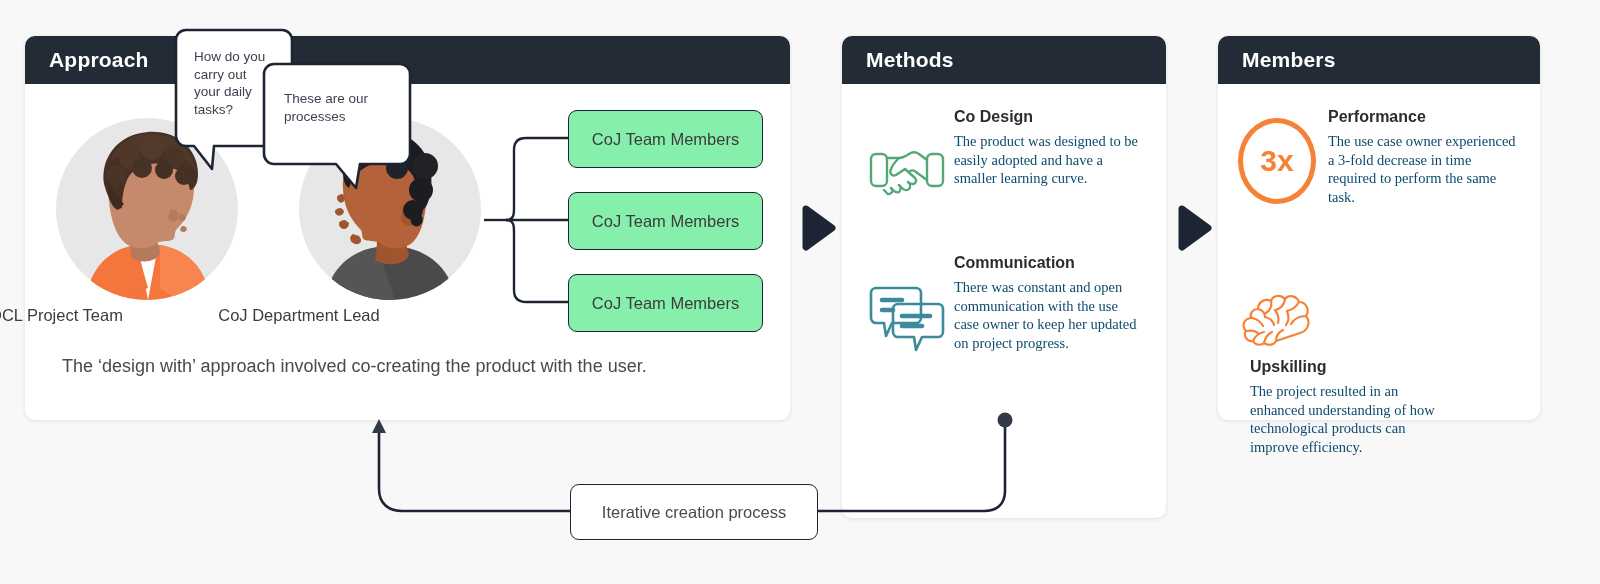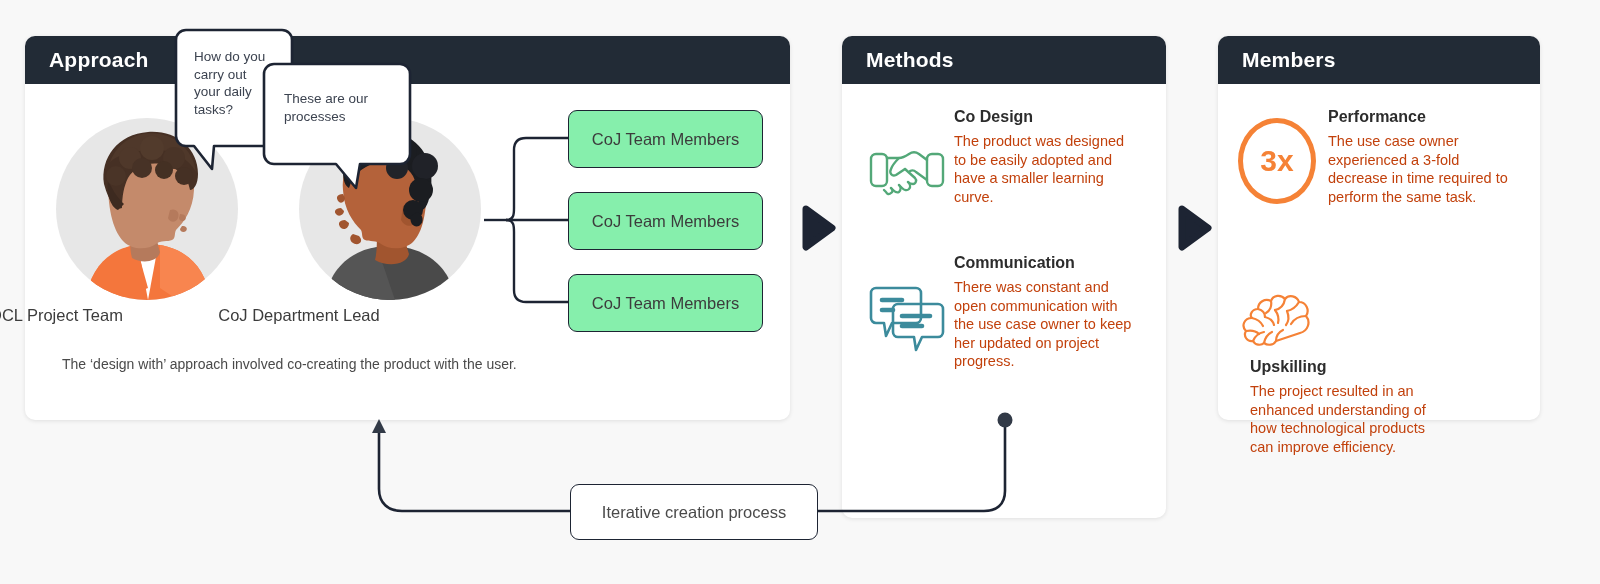--- a/index.html
+++ b/index.html
@@ -45,29 +45,29 @@
 
   
   .team-box{position:absolute;width:193px;height:56px;background:#86efac;
          border:1.6px solid #1d2433;border-radius:9px;
          display:flex;align-items:center;justify-content:center;
          font-size:16.5px;color:#3c3c3c;}
   #team-0{left:568px;top:110px;}
   #team-1{left:568px;top:192px;}
   #team-2{left:568px;top:274px;}
 
-  .caption{position:absolute;left:62px;top:356px;font-size:14px;color:#4a4a4a;}
+  .caption{position:absolute;left:62px;top:356px;font-size:18px;color:#4a4a4a;}
 
   
   .item{position:absolute;display:flex;align-items:flex-start;}
   .item-icon{flex:0 0 auto;width:78px;height:78px;display:flex;
          align-items:center;justify-content:center;}
   .item-body{margin-left:12px;}
   .item-title{font-size:16px;font-weight:bold;color:#2c2c2c;margin-bottom:6px;}
-  .item-desc{font-size:14.5px;line-height:18.5px;color:#c2410c;}
+  .item-desc{font-size:14.5px;line-height:18.5px;color:#0c4a6e;font-family:Liberation Serif, serif;}
 
   #m-item-0{left:868px;top:108px;width:290px;}
   #m-item-1{left:868px;top:254px;width:290px;}
   #o-item-0{left:1238px;top:108px;width:296px;}
   #o-item-1{left:1238px;top:254px;width:296px;flex-direction:column;}
   #m-item-0 .item-body,#m-item-1 .item-body{width:186px;margin-left:8px;}
   #o-item-0 .item-body,#o-item-1 .item-body{width:190px;}
   #m-item-0 .item-icon,#m-item-1 .item-icon{margin-top:24px;}
   #o-item-0 .item-icon{margin-top:14px;}
   #o-item-1 .item-icon{margin-top:26px;}

